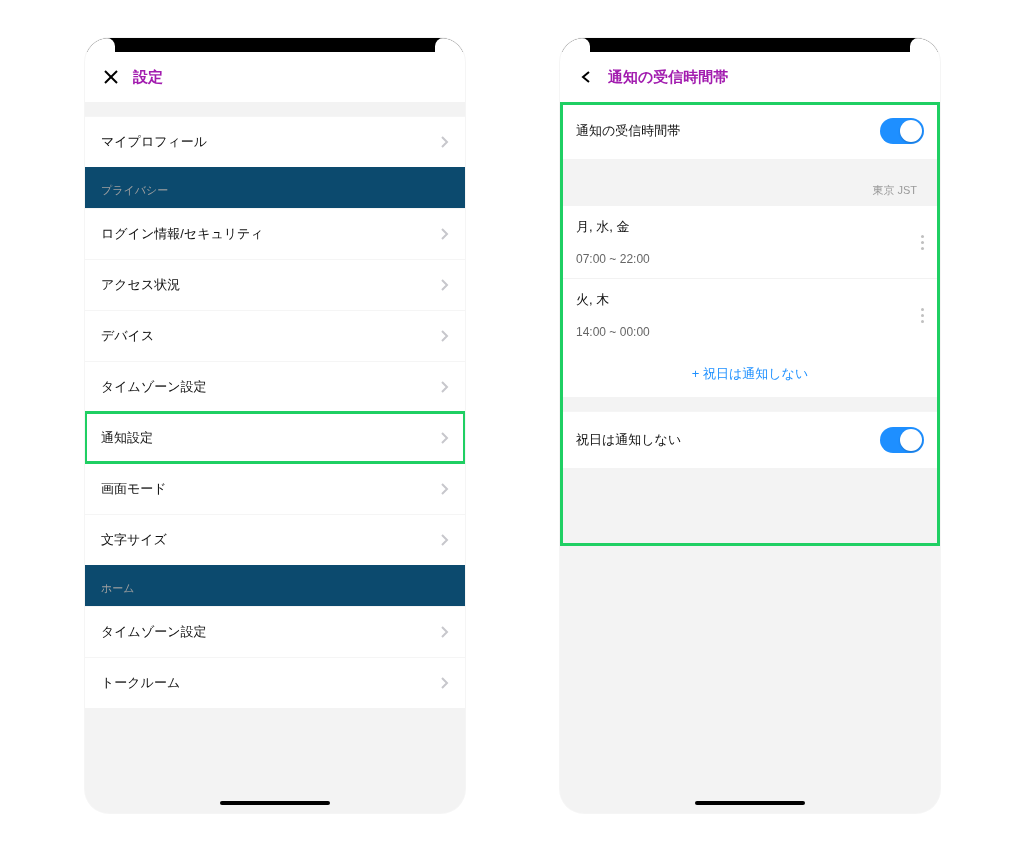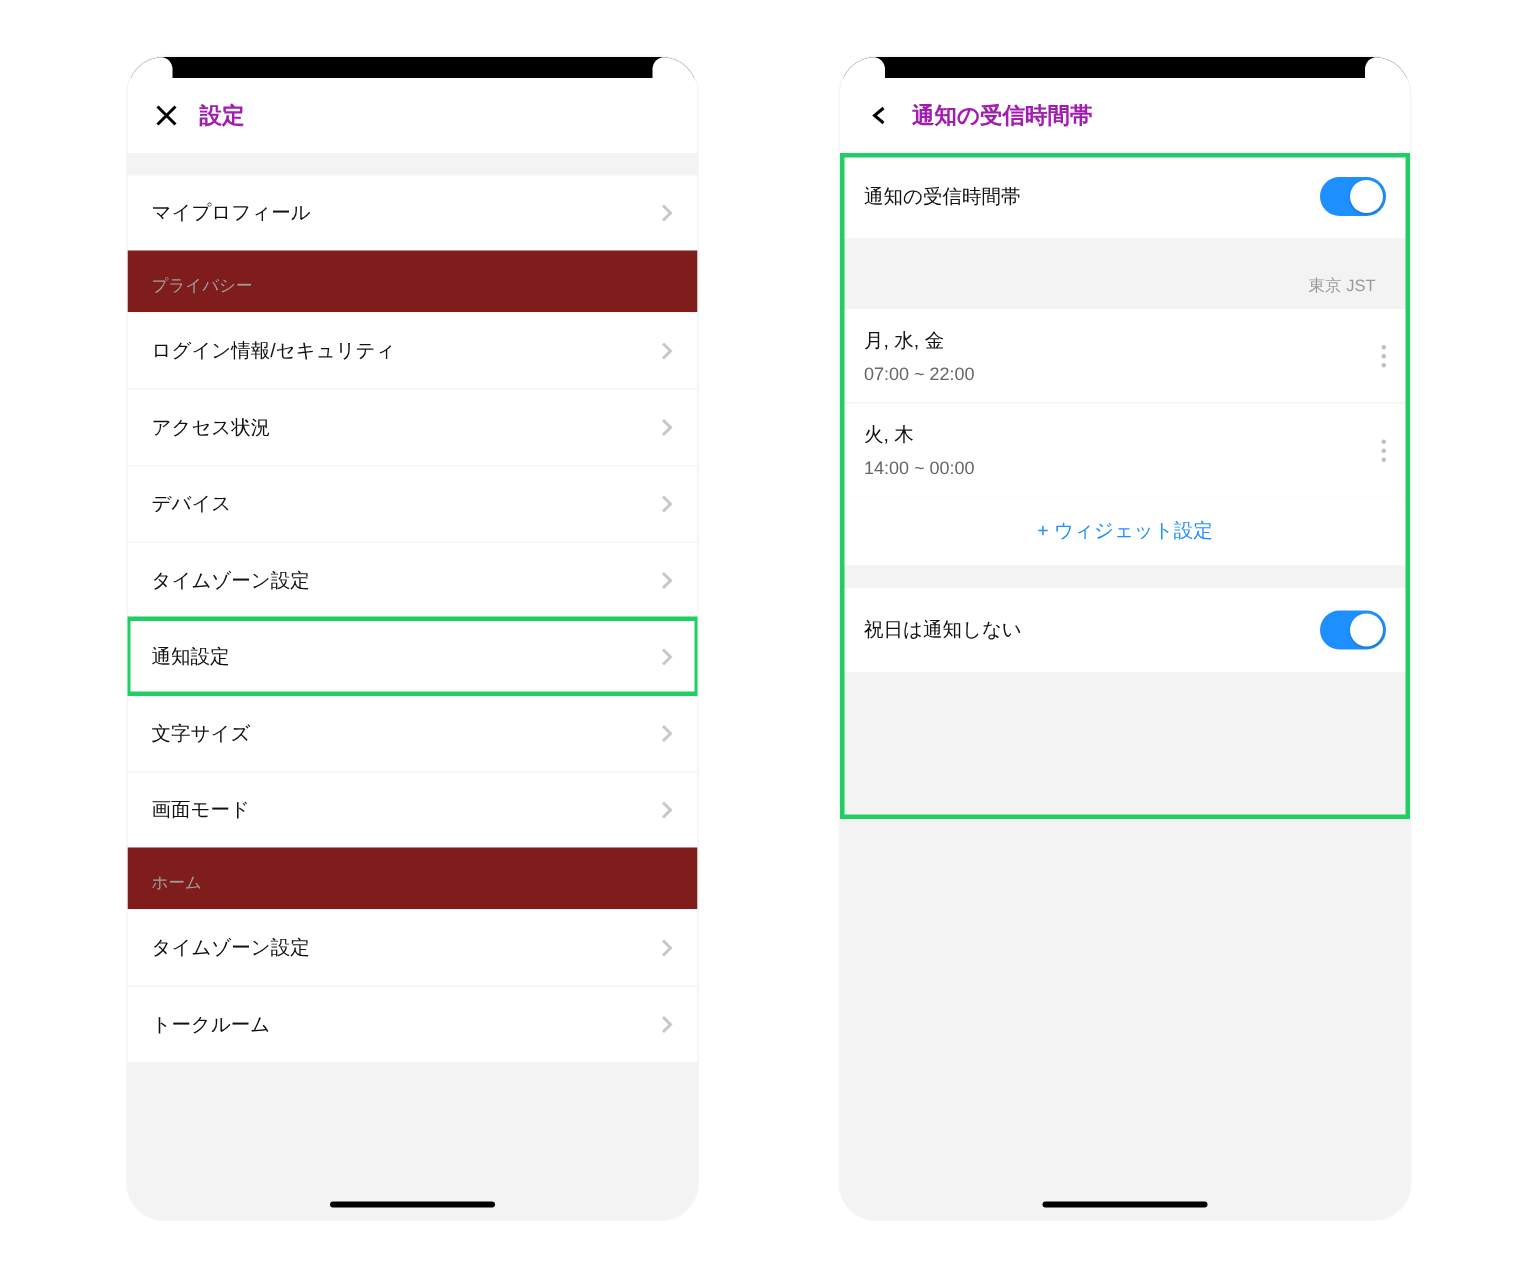--- a/index.html
+++ b/index.html
@@ -13,34 +13,34 @@
   .device-bar::before{content:"";position:absolute;left:50%;top:8px;transform:translateX(-50%);width:70px;height:6px;border-radius:6px;}
   .device-corner{position:absolute;top:0;height:14px;width:30px;background:#ffffff;}
   .device-corner.l{left:0;border-top-right-radius:14px;border-top-left-radius:24px;}
   .device-corner.r{right:0;border-top-left-radius:14px;border-top-right-radius:24px;}
 
   .header{height:50px;display:flex;align-items:center;gap:12px;padding:0 16px;background:#ffffff;font-weight:700;}
   .header .icon-btn{display:flex;align-items:center;justify-content:center;width:20px;height:20px;}
   .header-title{font-size:15px;font-weight:700;color:#a21caf;}
 
   .section-gap{height:14px;background:#f3f3f3;}
-  .section-label{font-size:11px;color:#a0a0a0;padding:16px 16px 10px;background:#7f1d1d;}
+  .section-label{font-size:11px;color:#a0a0a0;padding:16px 16px 10px;background:#0c4a6e;}
 
   .row{height:50px;background:#ffffff;display:flex;align-items:center;justify-content:space-between;padding:0 16px;border-top:0.5px solid rgba(0,0,0,0.04);}
   .row:first-of-type{border-top:none;}
   .row-label{font-size:13px;color:#111;}
   .chevron svg{display:block;}
   .chevron path{stroke:#c7c7cc;stroke-width:2;fill:none;}
 
   .highlight{outline:3px solid #1fcf63;outline-offset:-2px;}
 
   
   .tz-note{font-size:11px;color:#9a9a9a;text-align:right;padding:24px 23px 8px;background:#f3f3f3;}
   .sched-row{background:#ffffff;padding:12px 16px;display:flex;align-items:center;justify-content:space-between;}
-  .sched-info{display:flex;flex-direction:column;gap:6px;}
+  .sched-info{display:flex;flex-direction:column;gap:16px;}
   .sched-days{font-size:13px;color:#111;}
   .sched-time{font-size:12px;color:#666;}
   .more-dots{display:flex;flex-direction:column;gap:3px;}
   .more-dots span{width:3px;height:3px;background:#c0c0c0;border-radius:50%;}
 
   .add-row{background:#ffffff;text-align:center;padding:14px 0;font-size:13px;color:#1e90ff;}
 
   .toggle{width:44px;height:26px;background:#1e8fff;border-radius:13px;position:relative;}
   .toggle::after{content:"";position:absolute;right:2px;top:2px;width:22px;height:22px;background:#ffffff;border-radius:50%;box-shadow:0 1px 2px rgba(0,0,0,0.2);}
 
@@ -114,29 +114,29 @@
         </div>
         <div class="row highlight">
           <span class="row-label">通知設定</span>
           <span class="chevron">
             <svg width="10" height="14" viewBox="0 0 10 14">
               <path d="M3 2 L8 7 L3 12"></path>
             </svg>
           </span>
         </div>
         <div class="row">
+          <span class="row-label">画面モード</span>
+          <span class="chevron">
+            <svg width="10" height="14" viewBox="0 0 10 14">
+              <path d="M3 2 L8 7 L3 12"></path>
+            </svg>
+          </span>
+        </div>
+        <div class="row">
           <span class="row-label">文字サイズ</span>
-          <span class="chevron">
-            <svg width="10" height="14" viewBox="0 0 10 14">
-              <path d="M3 2 L8 7 L3 12"></path>
-            </svg>
-          </span>
-        </div>
-        <div class="row">
-          <span class="row-label">画面モード</span>
           <span class="chevron">
             <svg width="10" height="14" viewBox="0 0 10 14">
               <path d="M3 2 L8 7 L3 12"></path>
             </svg>
           </span>
         </div>
         <div class="section-label">ホーム</div>
         <div class="row">
           <span class="row-label">タイムゾーン設定</span>
           <span class="chevron">
@@ -197,21 +197,21 @@
           </div>
           <div class="more-dots">
             <span></span>
             <span></span>
             <span></span>
           </div>
         </div>
       </div>
 
   <div class="add-row">
-    <span>+ ウィジェット設定</span>
+    <span>+ 祝日は通知しない</span>
   </div>
 
   <div class="section-gap"></div>
 
   <div class="row" style="height:56px">
     <span class="row-label">祝日は通知しない</span>
     <span class="toggle"></span>
   </div>
 
   <div class="right-highlight-box"></div>

